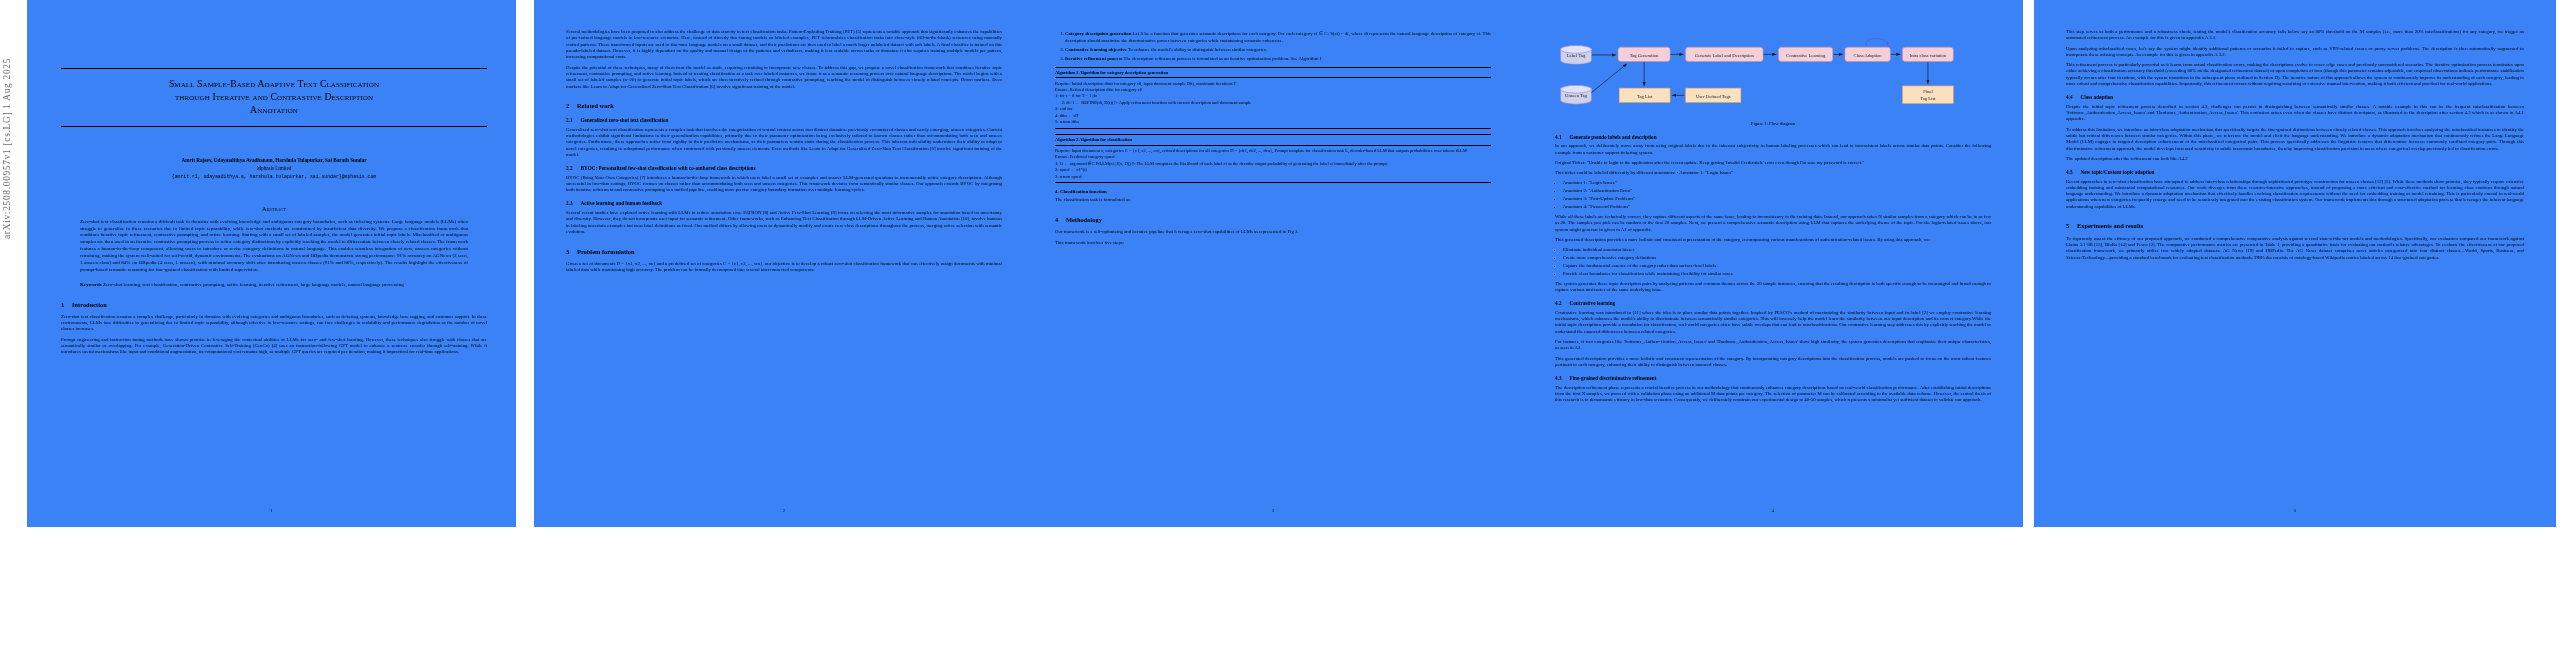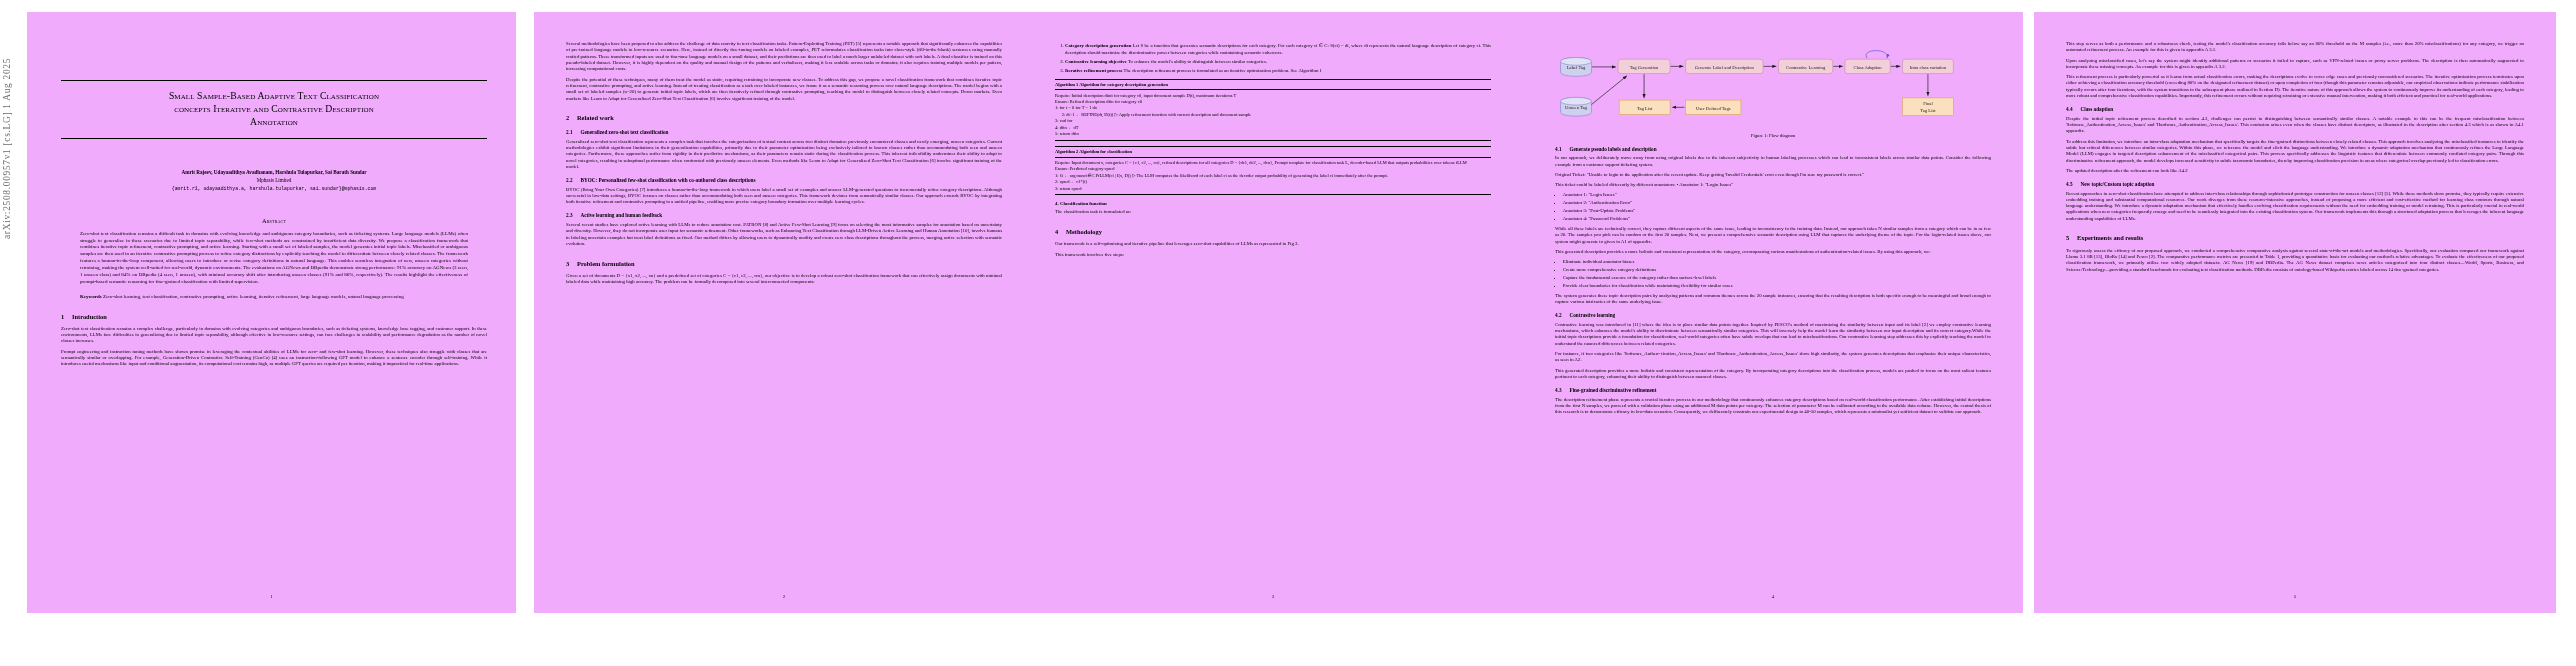--- a/index.html
+++ b/index.html
@@ -18,23 +18,23 @@
     transform:rotate(-90deg);
     transform-origin:0 0;
     font-family:"Liberation Serif",serif;
     font-size:9.4px;
     letter-spacing:0.7px;
     color:#6b6b6b;
     white-space:nowrap;
   }
   .page{
     position:absolute;
-    top:12px;
-    width:500px;height:601px;
-    background:#f0abfc;
+    top:0;
+    width:500px;height:527px;
+    background:#3b82f6;
     box-sizing:border-box;
     padding:29px 32px 22px 32px;
     font-size:4.8px;
     line-height:1.30;
     text-align:justify;
     overflow:hidden;
   }
   .page-num{
     position:absolute;
     bottom:12.2px;left:0;right:0;
@@ -151,21 +151,21 @@
 <body>
 
 <div id="stage">
 
   <div class="arxiv-stamp">arXiv:2508.00957v1  [cs.LG]  1 Aug 2025</div>
 
   <div class="page" id="page1">
     <div class="rule-top"></div>
     <div class="title">
       <div>Small Sample-Based Adaptive Text Classification</div>
-      <div>concepts Iterative and Contrastive Description</div>
+      <div>through Iterative and Contrastive Description</div>
       <div>Annotation</div>
     </div>
     <div class="rule-bot"></div>
 
     <div class="authors">Amrit Rajeev, Udayaadithya Avadhanam, Harshula Tulapurkar, Sai Barath Sundar</div>
     <div class="affil">Mphasis Limited</div>
     <div class="emails">{amrit.r1, udayaadithya.a, harshula.tulapurkar, sai.sundar}@mphasis.com</div>
 
     <div class="abs-head">Abstract</div>
     <div class="abs-body">Zero-shot text classification remains a difficult task in domains with evolving knowledge and ambiguous category boundaries, such as ticketing systems. Large language models (LLMs) often struggle to generalize in these scenarios due to limited topic separability, while few-shot methods are constrained by insufficient data diversity. We propose a classification framework that combines iterative topic refinement, contrastive prompting, and active learning. Starting with a small set of labeled samples, the model generates initial topic labels. Misclassified or ambiguous samples are then used in an iterative contrastive prompting process to refine category distinctions by explicitly teaching the model to differentiate between closely related classes. The framework features a human-in-the-loop component, allowing users to introduce or revise category definitions in natural language. This enables seamless integration of new, unseen categories without retraining, making the system well-suited for real-world, dynamic environments. The evaluations on AGNews and DBpedia demonstrate strong performance: 91% accuracy on AGNews (3 seen, 1 unseen class) and 84% on DBpedia (4 seen, 1 unseen), with minimal accuracy shift after introducing unseen classes (91% and 86%, respectively). The results highlight the effectiveness of prompt-based semantic reasoning for fine-grained classification with limited supervision.</div>

